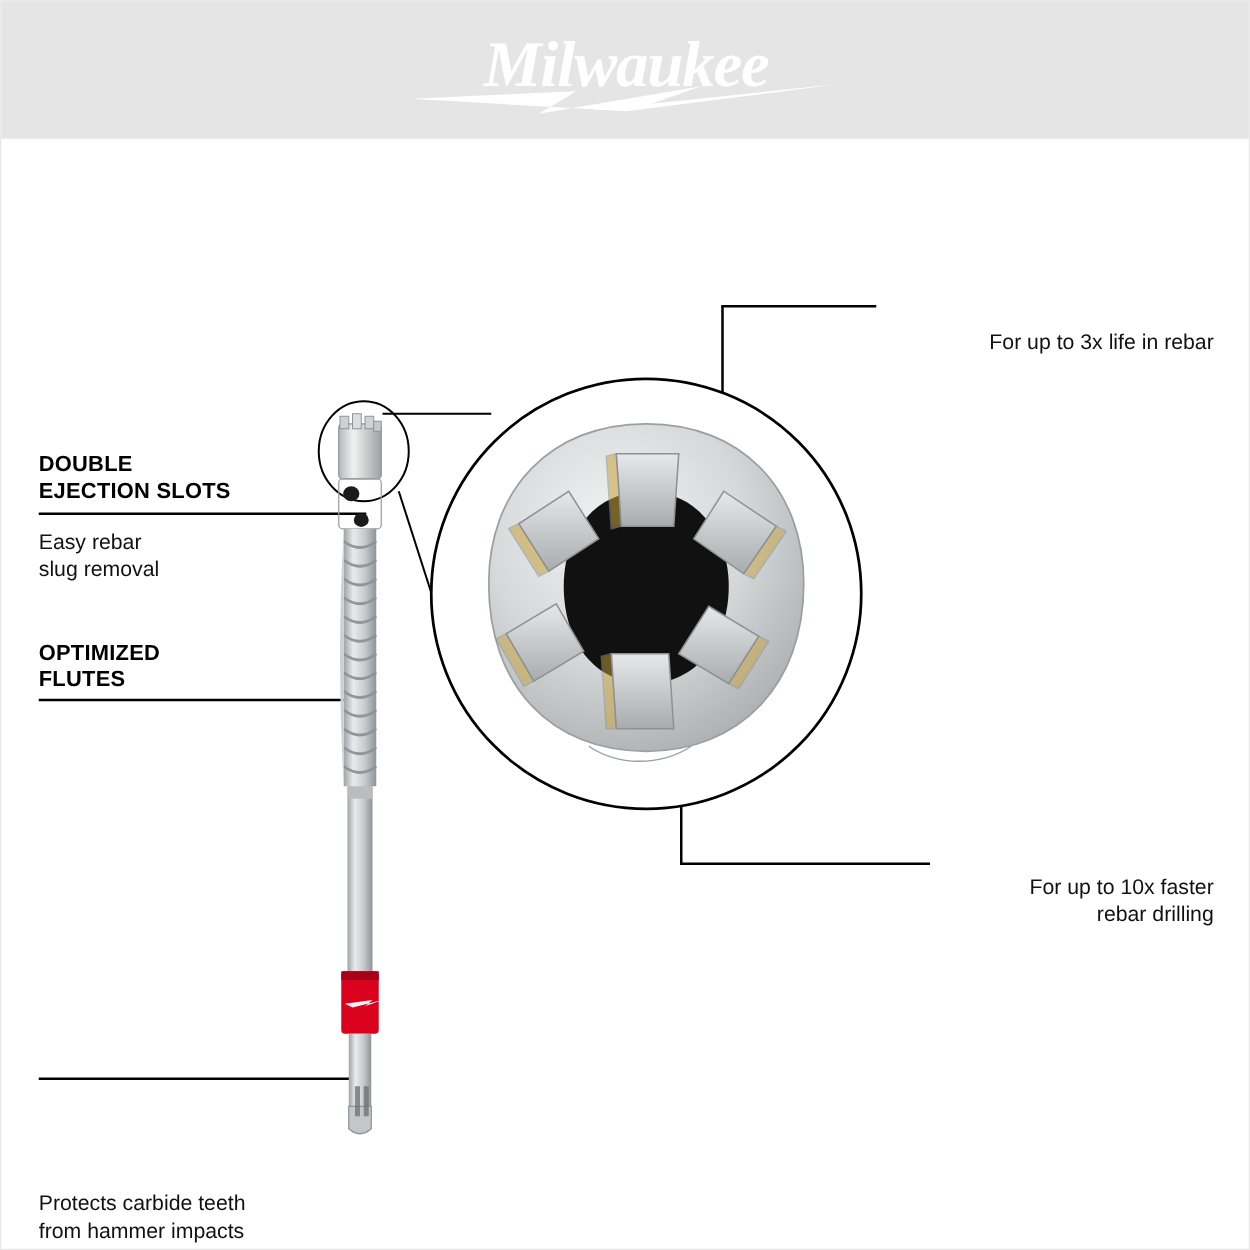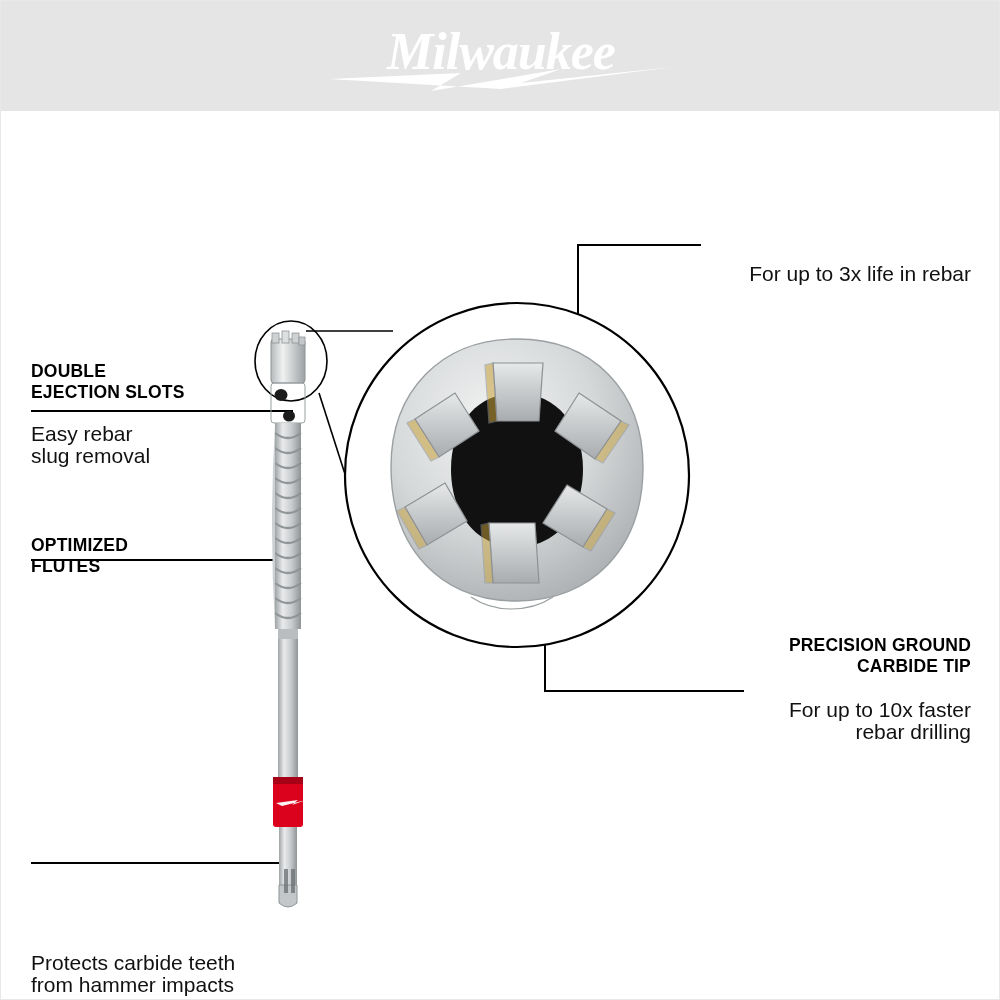--- a/index.html
+++ b/index.html
@@ -59,21 +59,21 @@
     position: absolute;
     font-weight: bold;
     font-size: 17.5px;
     line-height: 21px;
     letter-spacing: 0.2px;
     color: #000000;
     white-space: pre-line;
   }
   .callout-body {
     position: absolute;
-    font-size: 21px;
+    font-size: 17px;
     line-height: 22px;
     color: #111111;
     white-space: pre-line;
   }
   .align-right { text-align: right; }
 
   
   .leader {
     position: absolute;
     background: #000000;
@@ -263,25 +263,23 @@
     </svg>
   </div>
 
   <div class="callout-body align-right" style="left:600px; top:262px; width:370px;">For up to 3x life in rebar</div>
 
   <div class="callout-title" style="left:30px; top:360px; width:250px;">DOUBLE
 EJECTION SLOTS</div>
   <div class="callout-body" style="left:30px; top:422px; width:250px;">Easy rebar
 slug removal</div>
 
-  <div class="callout-title" style="left:30px; top:511px; width:250px;margin-top:23px;">OPTIMIZED
+  <div class="callout-title" style="left:30px; top:511px; width:250px;">OPTIMIZED
 FLUTES</div>
 
-  <div class="callout-title align-right" style="left:600px; top:634px; width:370px;">PRECISION GROUND
-CARBIDE TIP</div>
   <div class="callout-body align-right" style="left:600px; top:698px; width:370px;">For up to 10x faster
 rebar drilling</div>
 
   <div class="callout-body" style="left:30px; top:903px; width:280px;margin-top:48px;">Protects carbide teeth
 from hammer impacts
 for maximum durability</div>
 
 </div>
 
 </body></html>

